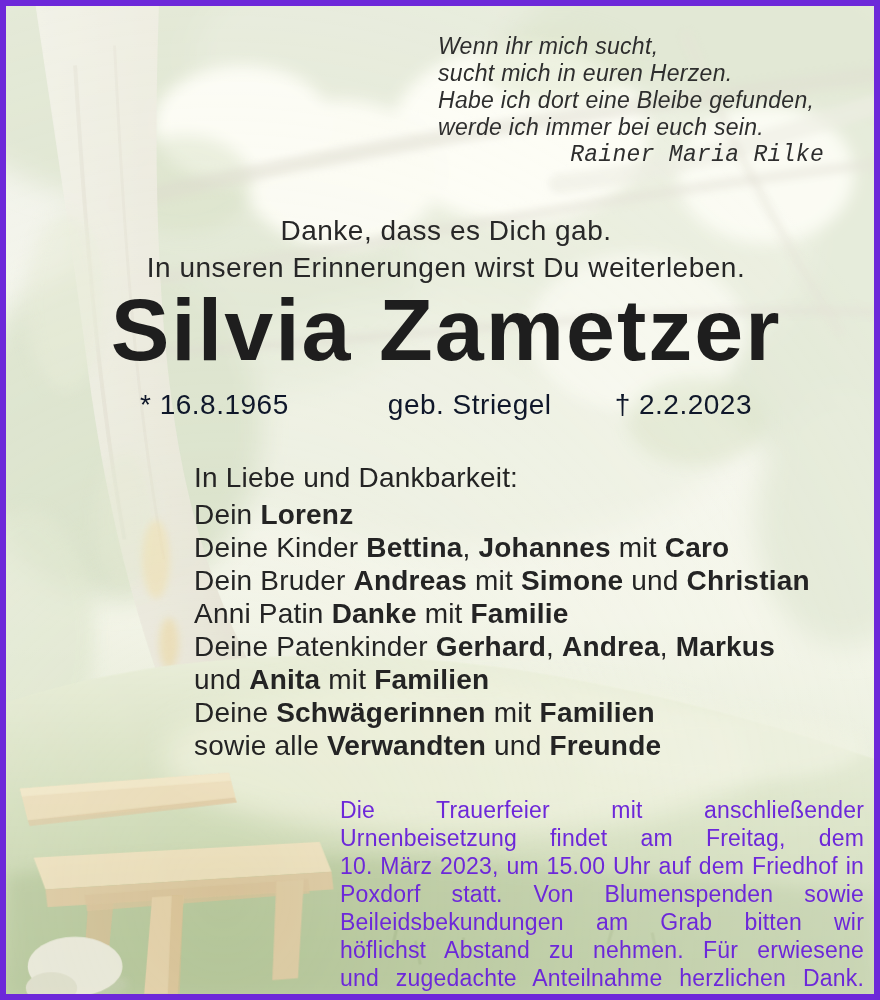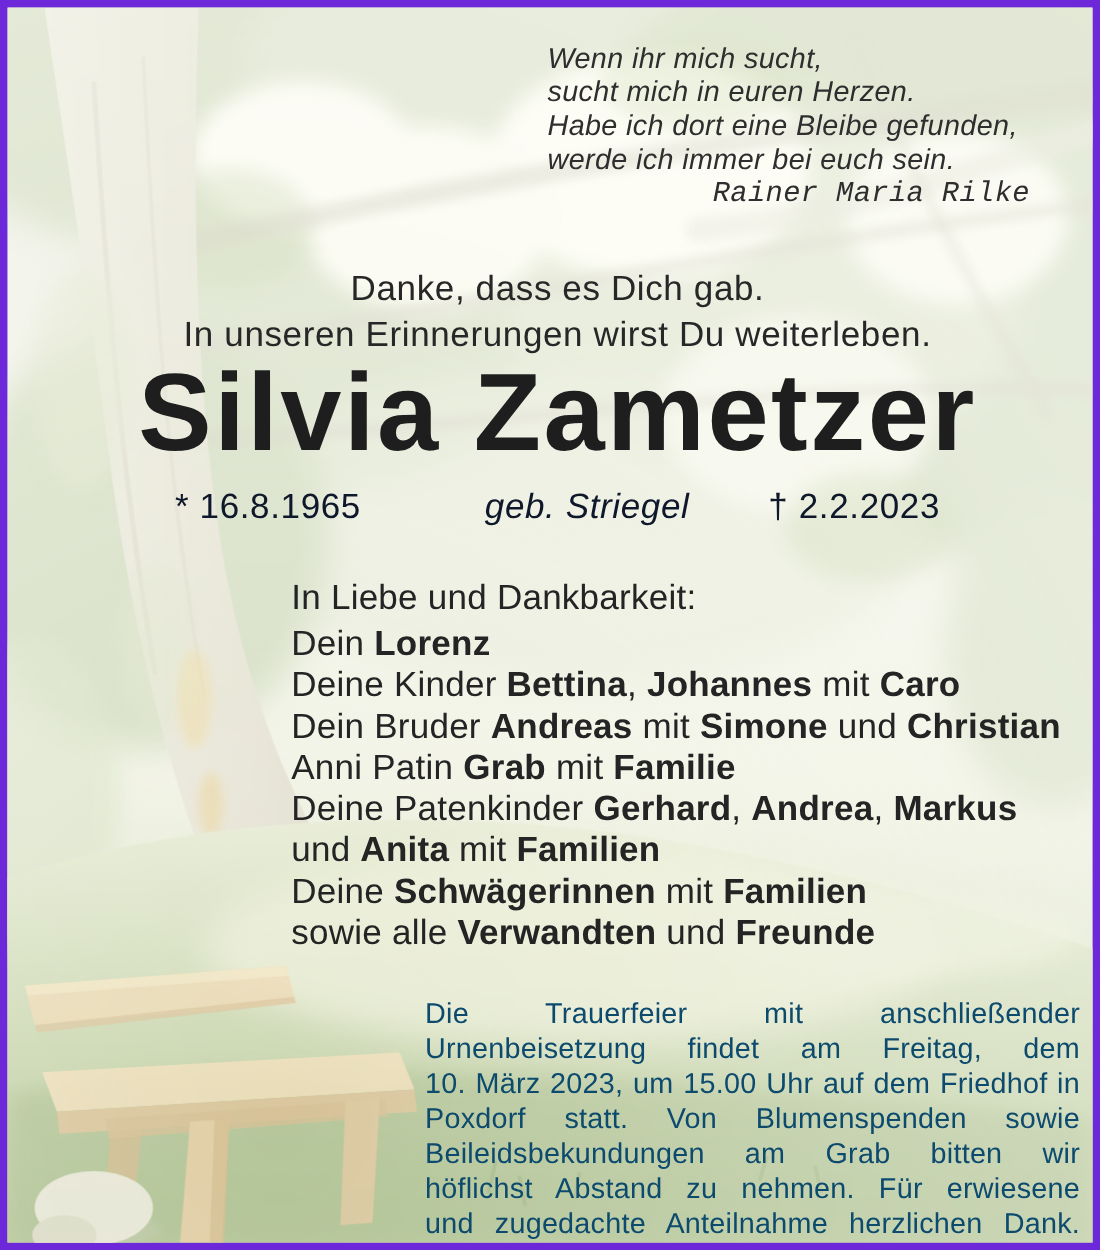--- a/index.html
+++ b/index.html
@@ -56,36 +56,36 @@
     font-weight: bold;
     color: #1e1e1e; letter-spacing: 2px;
   }
 
   
   .dates {
     left: 134px; top: 383px; width: 612px;
     display: flex; justify-content: space-between; align-items: baseline;
     font-size: 28px; color: #0f172a; letter-spacing: 0.5px;
   }
-  .dates .maiden { font-style: italic; margin-left: 36px; }
+  .dates .maiden { margin-left: 36px; }
 
   
   .mourners {
     left: 188px; top: 455px;
     font-size: 28px; line-height: 33px;
-    color: #242424; letter-spacing: 0.2px; margin-left: 39px;
+    color: #242424; letter-spacing: 0.2px;
   }
   .mourners .intro { margin-bottom: 4px; }
   .mourners .b, .b { font-weight: bold; }
 
   
   .funeral {
     left: 334px; top: 790px; width: 524px;
     font-size: 23px; line-height: 28px;
-    color: #0c4a6e; letter-spacing: 0.2px;
+    color: #6d28d9; letter-spacing: 0.2px;
   }
   .funeral div {
     text-align: justify;
     text-align-last: justify;
   }
 </style>
 </head>
 <body>
 
 <div class="page">
@@ -217,21 +217,21 @@
     <span>* 16.8.1965</span>
     <span class="maiden">geb. Striegel</span>
     <span>† 2.2.2023</span>
   </div>
 
   <div class="layer mourners">
     <div class="intro">In Liebe und Dankbarkeit:</div>
     <div><span>Dein </span><span class="b">Lorenz</span></div>
     <div><span>Deine Kinder </span><span class="b">Bettina</span><span>, </span><span class="b">Johannes</span><span> mit </span><span class="b">Caro</span></div>
     <div><span>Dein Bruder </span><span class="b">Andreas</span><span> mit </span><span class="b">Simone</span><span> und </span><span class="b">Christian</span></div>
-    <div><span>Anni Patin </span><span class="b">Grab</span><span> mit </span><span class="b">Familie</span></div>
+    <div><span>Anni Patin </span><span class="b">Danke</span><span> mit </span><span class="b">Familie</span></div>
     <div><span>Deine Patenkinder </span><span class="b">Gerhard</span><span>, </span><span class="b">Andrea</span><span>, </span><span class="b">Markus</span></div>
     <div><span>und </span><span class="b">Anita</span><span> mit </span><span class="b">Familien</span></div>
     <div><span>Deine </span><span class="b">Schwägerinnen</span><span> mit </span><span class="b">Familien</span></div>
     <div><span>sowie alle </span><span class="b">Verwandten</span><span> und </span><span class="b">Freunde</span></div>
   </div>
 
   <div class="layer funeral">
       <div>Die Trauerfeier mit anschließender</div>
       <div>Urnenbeisetzung findet am Freitag, dem</div>
       <div>10. März 2023, um 15.00 Uhr auf dem Friedhof in</div>

